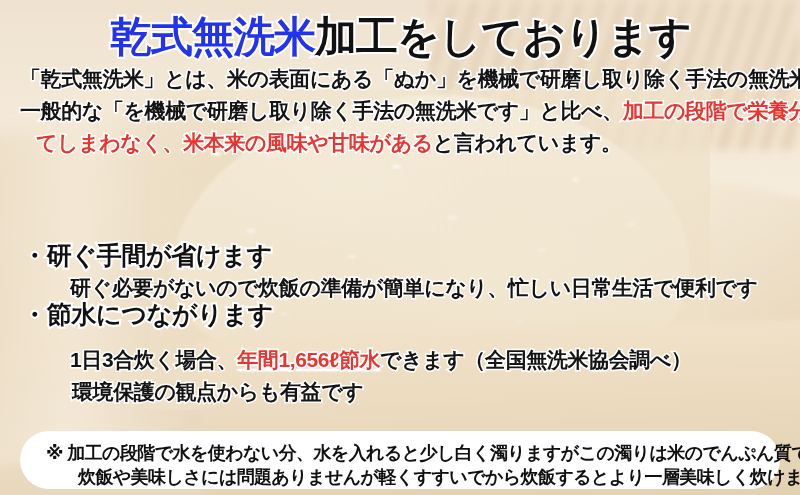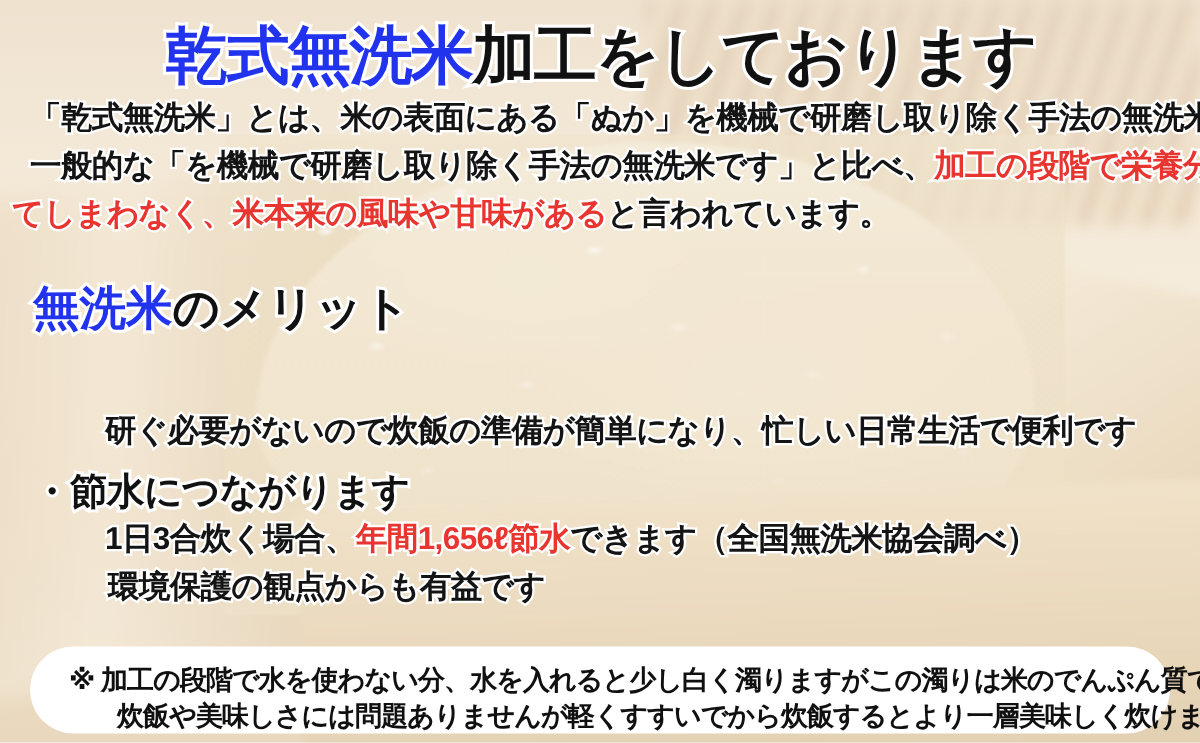--- a/index.html
+++ b/index.html
@@ -5,21 +5,21 @@
   html,body{margin:0;padding:0;}
   body{
     font-family:"Liberation Sans","DejaVu Sans",sans-serif;
     background:#fff;
   }
   #poster{
     position:relative;
     width:800px;
     height:495px;
     overflow:hidden;
-    background:#e5e5e5;
+    background:#86efac;
   }
 
   
   .bg-layer{position:absolute;inset:0;}
 
   .bg-base{
     background:
       linear-gradient(180deg,#e8d6bb 0%,#f0e2cc 18%,#f6ecdb 45%,#efdfc6 72%,#e2cdab 100%);
   }
   
@@ -109,33 +109,33 @@
   #title{
     left:110px;top:16px;font-size:42px;letter-spacing:-1px;
   }
   #title .b{color:#2233ee;}
   #title .k{color:#111111;}
 
   .desc{font-size:21px;letter-spacing:-.4px;color:#141414;}
   .desc .r{color:#e8352f;}
   #d1{left:20px;top:68px;}
   #d2{left:20px;top:100px;}
-  #d3{left:8px;top:132px;}
+  #d3{left:36px;top:132px;}
 
   #merit{left:22px;top:190px;font-size:31px;letter-spacing:0px;}
   #merit .b{color:#2233ee;}
   #merit .k{color:#111111;}
 
   .bullet{font-size:25px;color:#111111;letter-spacing:-.3px;}
   .sub{font-size:21px;color:#141414;letter-spacing:-.4px;}
-  .sub .r{color:#e8352f;}
+  .sub .r{color:#e8352f;text-decoration:underline;}
 
   #b1{left:22px;top:243px;}
   #b1s{left:70px;top:277px;}
-  #b2{left:22px;top:316px;}
+  #b2{left:22px;top:302px;}
   #b2s{left:70px;top:349px;}
   #b2s2{left:72px;top:381px;}
 
   
   #note{
     position:absolute;left:20px;top:431px;width:760px;height:58px;
     background:#ffffff;border-radius:30px;
   }
   #note .nl{
     position:absolute;white-space:nowrap;font-weight:bold;
@@ -157,22 +157,22 @@
   <div class="bg-layer bg-grains"></div>
   <div class="bg-layer bg-plank-front"></div>
   <div class="bg-layer bg-wash"></div>
 
   <div class="tx oline" id="title"><span class="b">乾式無洗米</span><span class="k">加工をしております</span></div>
 
   <div class="tx oline-thin desc" id="d1"><span>「乾式無洗米」とは、米の表面にある「ぬか」を機械で研磨し取り除く手法の無洗米です。</span></div>
   <div class="tx oline-thin desc" id="d2"><span>一般的な「を機械で研磨し取り除く手法の無洗米です」と比べ、</span><span class="r">加工の段階で栄養分が流れ</span></div>
   <div class="tx oline-thin desc" id="d3"><span class="r">てしまわなく、米本来の風味や甘味がある</span><span>と言われています。</span></div>
 
-  <div class="tx oline" id="merit"><span class="b">無洗米</span><span class="k">のメリット</span></div>
 
+  <div class="tx oline bullet" id="b1"><span>・研ぐ手間が省けます</span></div>
   <div class="tx oline-thin sub" id="b1s"><span>研ぐ必要がないので炊飯の準備が簡単になり、忙しい日常生活で便利です</span></div>
 
   <div class="tx oline bullet" id="b2"><span>・節水につながります</span></div>
   <div class="tx oline-thin sub" id="b2s"><span>1日3合炊く場合、</span><span class="r">年間1,656ℓ節水</span><span>できます（全国無洗米協会調べ）</span></div>
   <div class="tx oline-thin sub" id="b2s2"><span>環境保護の観点からも有益です</span></div>
 
   <div id="note">
     <div class="nl" id="n1">※ 加工の段階で水を使わない分、水を入れると少し白く濁りますがこの濁りは米のでんぷん質です</div>
     <div class="nl" id="n2">炊飯や美味しさには問題ありませんが軽くすすいでから炊飯するとより一層美味しく炊けます</div>
   </div>

